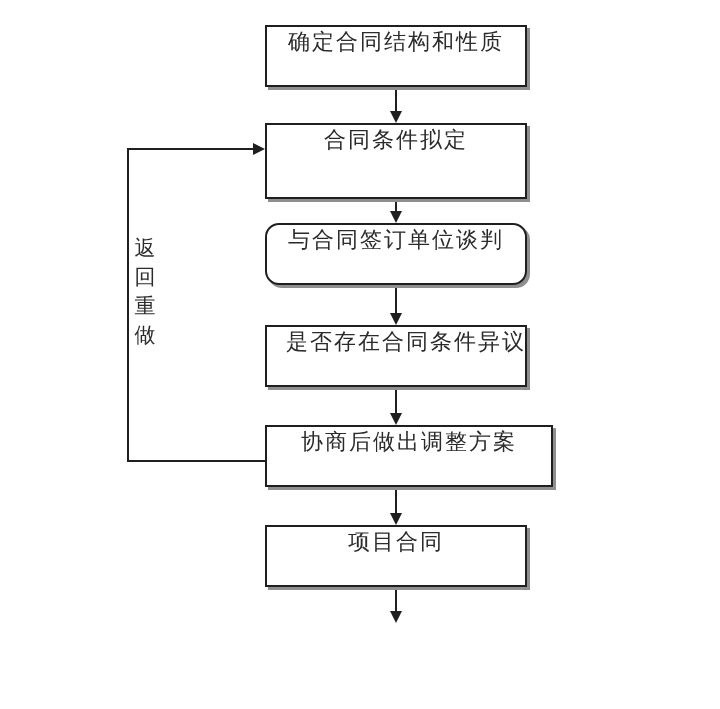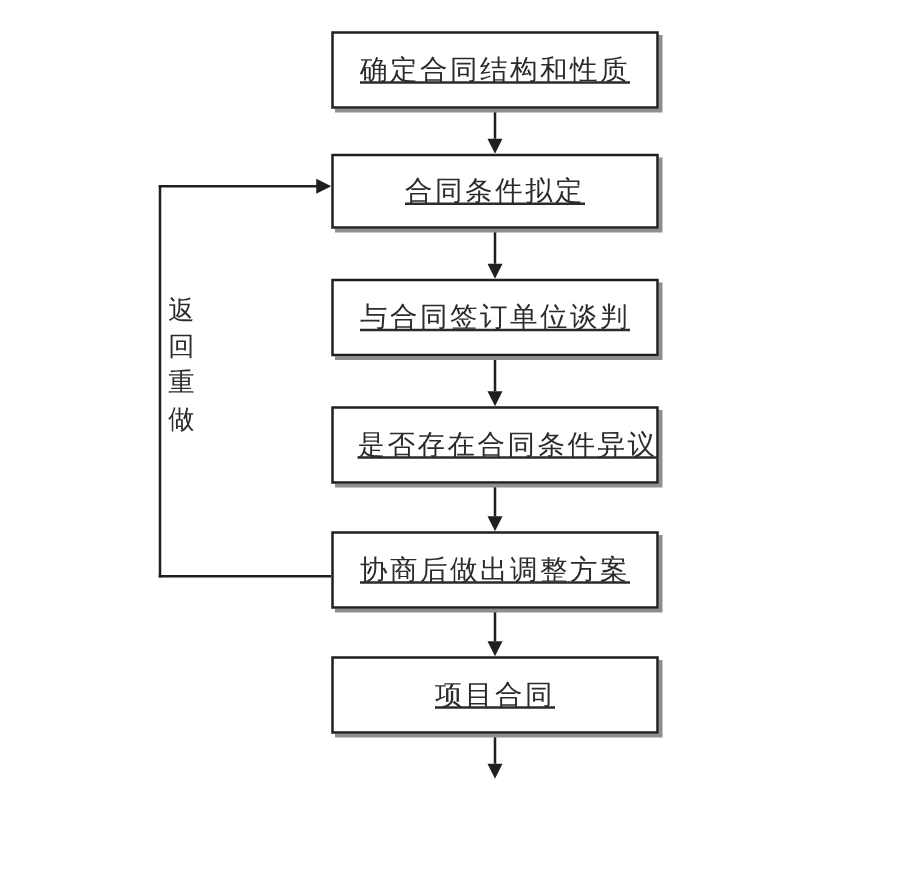--- a/index.html
+++ b/index.html
@@ -17,28 +17,27 @@
     font-family:"DejaVu Serif","Liberation Serif",serif;
     overflow:hidden;
   }
   .node{
     position:absolute;
     box-sizing:border-box;
     background:var(--bg);
     border:2px solid var(--line);
     box-shadow:3px 3px 0 0 var(--shadow);
     display:flex;
-    align-items:center;
+    align-items:flex-start;
     justify-content:center;
     color:var(--text);
     font-size:22px;
     letter-spacing:2px;
     white-space:nowrap;
     z-index:2;
-    text-decoration:underline;
   }
   .vline{
     position:absolute;
     width:0;
     border-left:2px solid var(--line);
     z-index:1;
   }
   .hline{
     position:absolute;
     height:0;
@@ -79,33 +78,33 @@
 </style>
 </head>
 <body>
 
 <div class="canvas">
 
   <div class="node" style="left:265px;top:25px;width:262px;height:62px;">
     <span>确定合同结构和性质</span>
   </div>
 
-  <div class="node" style="left:265px;top:123px;width:262px;height:60px;">
+  <div class="node" style="left:265px;top:123px;width:262px;height:76px;">
     <span>合同条件拟定</span>
   </div>
 
-  <div class="node" style="left:265px;top:223px;width:262px;height:62px;">
+  <div class="node" style="left:265px;top:223px;width:262px;height:62px;border-radius:14px;">
     <span>与合同签订单位谈判</span>
   </div>
 
   <div class="node" style="left:265px;top:325px;width:262px;height:62px;padding-left:20px;">
     <span>是否存在合同条件异议</span>
   </div>
 
-  <div class="node" style="left:265px;top:425px;width:262px;height:62px;">
+  <div class="node" style="left:265px;top:425px;width:288px;height:62px;">
     <span>协商后做出调整方案</span>
   </div>
 
   <div class="node" style="left:265px;top:525px;width:262px;height:62px;">
     <span>项目合同</span>
   </div>
 
 
   <div>
     <div class="vline" style="left:395px;top:87px;height:24px;"></div>

